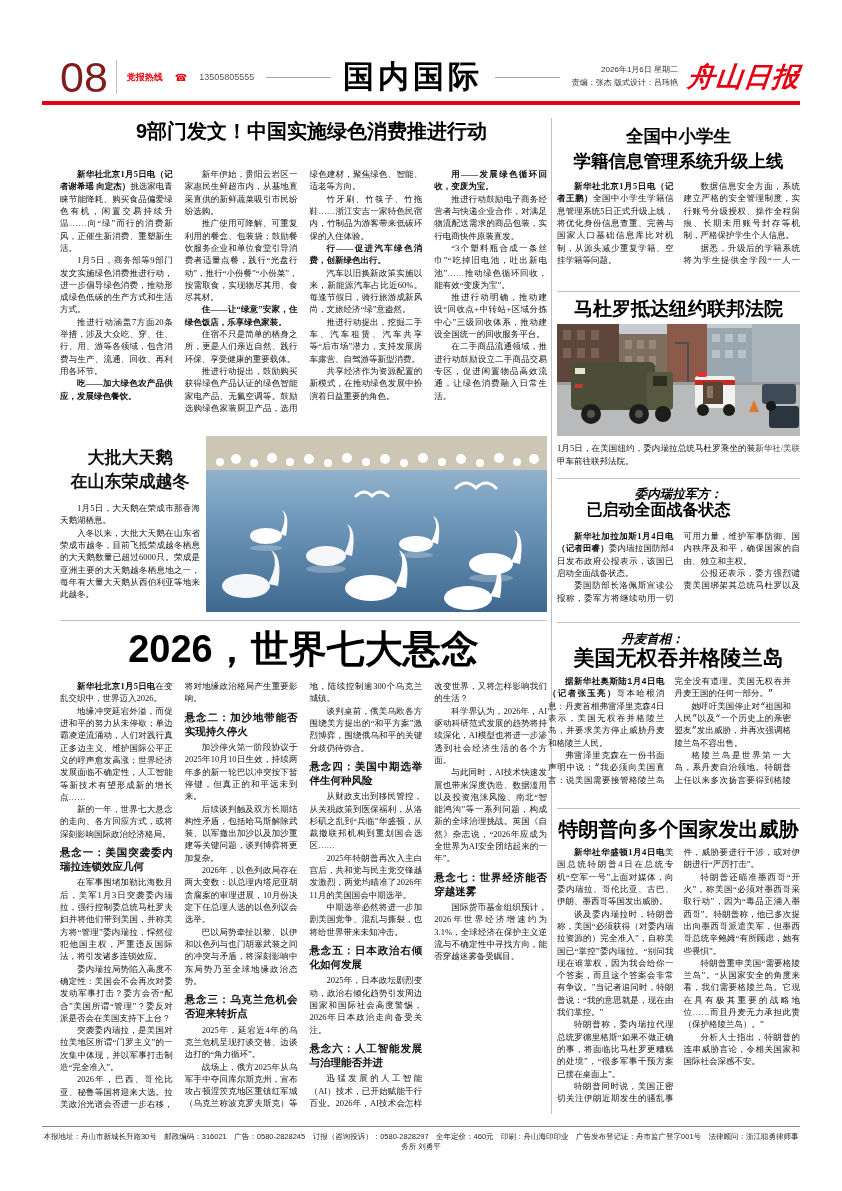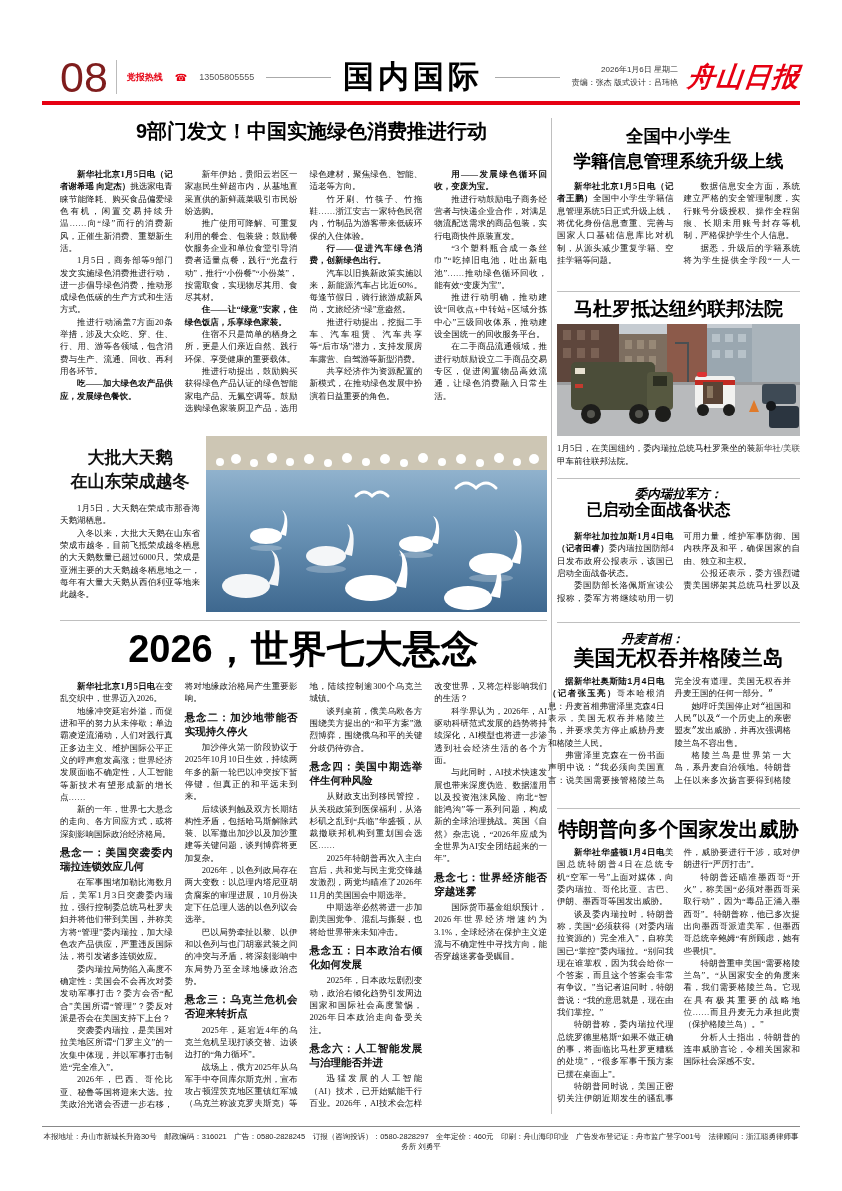--- a/index.html
+++ b/index.html
@@ -177,21 +177,21 @@
   </svg>
   <div class="hr" style="left:60px;top:620px;width:487px;"></div>
 
   <div class="headline-xl" style="left:60px;top:628px;width:487px;font-size:38px;">2026，世界七大悬念</div>
   <div class="body-cols" style="left:60px;top:680px;width:487px;height:442px;column-count:4;column-gap:12px;">
 
   <p class="para"><b class="pb">新华社北京1月5日电</b><span>在变乱交织中，世界迈入2026。</span></p>
       <p class="para"><b class="pb"></b><span>地缘冲突延宕外溢，而促进和平的努力从未停歇；单边霸凌逆流涌动，人们对践行真正多边主义、维护国际公平正义的呼声愈发高涨；世界经济发展面临不确定性，人工智能等新技术有望形成新的增长点……</span></p>
       <p class="para"><b class="pb"></b><span>新的一年，世界七大悬念的走向、各方回应方式，或将深刻影响国际政治经济格局。</span></p>
       <p class="para sub"><b class="pb">悬念一：美国突袭委内瑞拉连锁效应几何</b><span></span></p>
-      <p class="para"><b class="pb"></b><span>在军事围堵加勒比海数月后，美军1月3日突袭委内瑞拉，强行控制委总统马杜罗夫妇并将他们带到美国，并称美方将“管理”委内瑞拉，加大绿色农产品供应，严重违反国际法，将引发诸多连锁效应。</span></p>
+      <p class="para"><b class="pb"></b><span>在军事围堵加勒比海数月后，美军1月3日突袭委内瑞拉，强行控制委总统马杜罗夫妇并将他们带到美国，并称美方将“管理”委内瑞拉，悍然侵犯他国主权，严重违反国际法，将引发诸多连锁效应。</span></p>
       <p class="para"><b class="pb"></b><span>委内瑞拉局势陷入高度不确定性：美国会不会再次对委发动军事打击？委方会否“配合”美国所谓“管理”？委反对派是否会在美国支持下上台？</span></p>
       <p class="para"><b class="pb"></b><span>突袭委内瑞拉，是美国对拉美地区所谓“门罗主义”的一次集中体现，并以军事打击制造“完全准入”。</span></p>
       <p class="para"><b class="pb"></b><span>2026年，巴西、哥伦比亚、秘鲁等国将迎来大选。拉美政治光谱会否进一步右移，将对地缘政治格局产生重要影响。</span></p>
       <p class="para sub"><b class="pb">悬念二：加沙地带能否实现持久停火</b><span></span></p>
       <p class="para"><b class="pb"></b><span>加沙停火第一阶段协议于2025年10月10日生效，持续两年多的新一轮巴以冲突按下暂停键，但真正的和平远未到来。</span></p>
       <p class="para"><b class="pb"></b><span>后续谈判触及双方长期结构性矛盾，包括哈马斯解除武装、以军撤出加沙以及加沙重建等关键问题，谈判博弈将更加复杂。</span></p>
       <p class="para"><b class="pb"></b><span>2026年，以色列政局存在两大变数：以总理内塔尼亚胡贪腐案的审理进展，10月份决定下任总理人选的以色列议会选举。</span></p>
       <p class="para"><b class="pb"></b><span>巴以局势牵扯以黎、以伊和以色列与也门胡塞武装之间的冲突与矛盾，将深刻影响中东局势乃至全球地缘政治态势。</span></p>
       <p class="para sub"><b class="pb">悬念三：乌克兰危机会否迎来转折点</b><span></span></p>
       <p class="para"><b class="pb"></b><span>2025年，延宕近4年的乌克兰危机呈现打谈交替、边谈边打的“角力循环”。</span></p>

